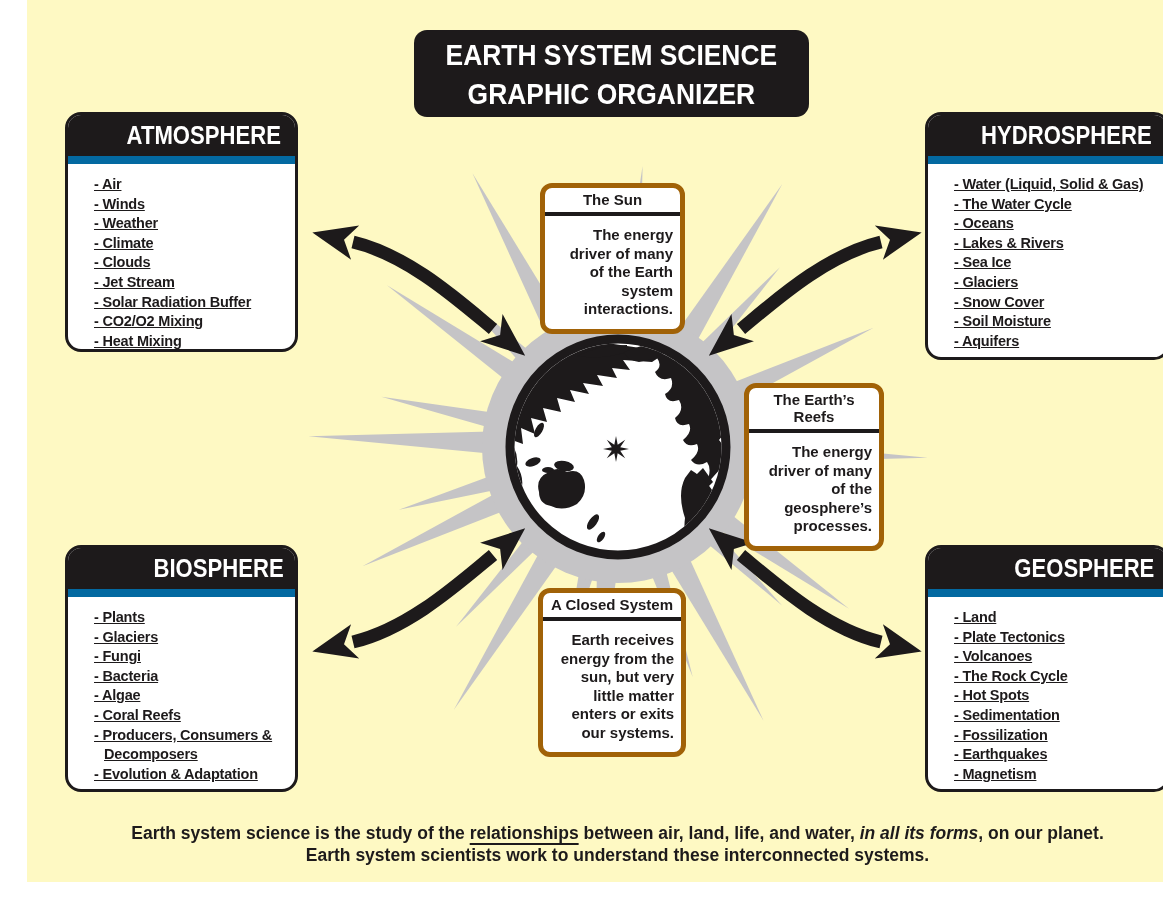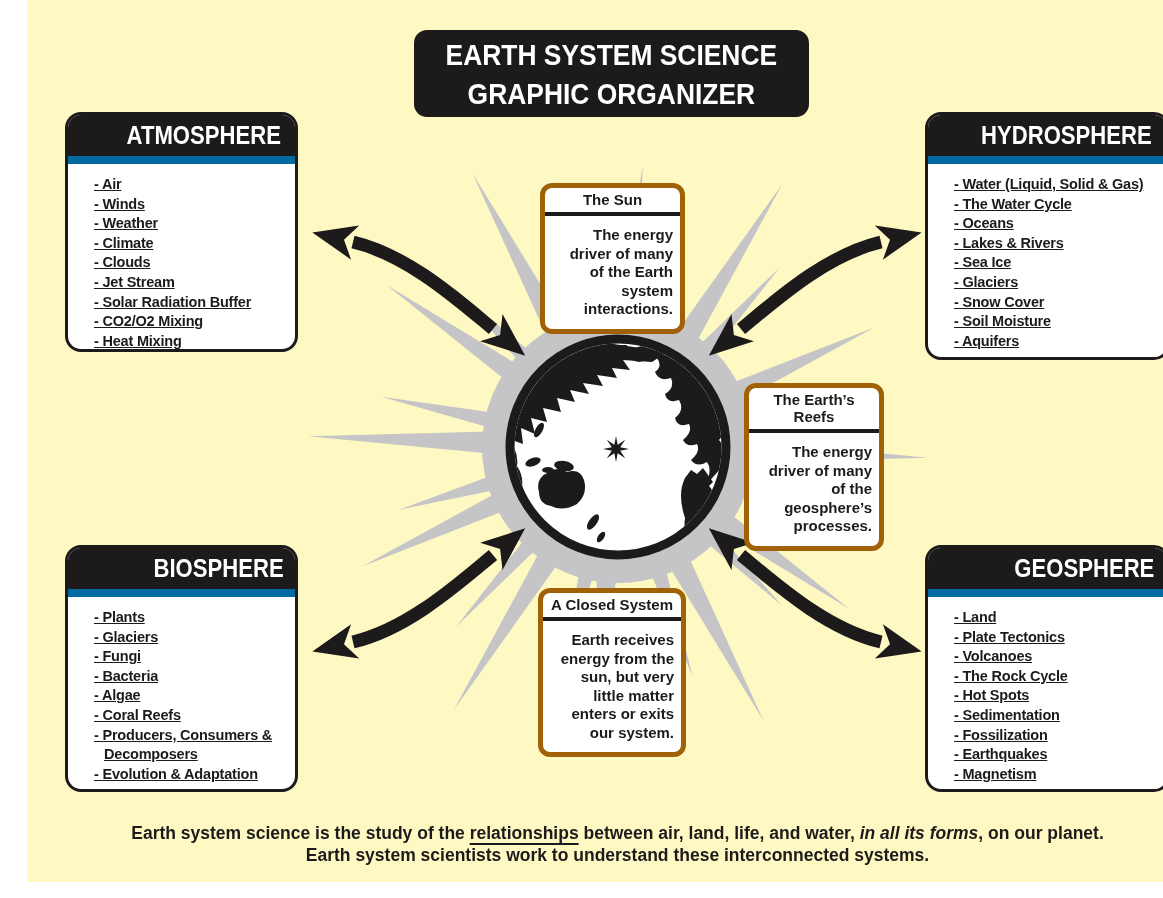--- a/index.html
+++ b/index.html
@@ -209,21 +209,21 @@
   </div>
 
 
   <div class="callout" id="callout-core">
     <div class="ctitle">The Earth’s Reefs</div>
     <div class="cbody">The energy driver of many of the geosphere’s processes.</div>
   </div>
 
   <div class="callout" id="callout-closed">
     <div class="ctitle">A Closed System</div>
-    <div class="cbody">Earth receives energy from the sun, but very little matter enters or exits our system.</div>
+    <div class="cbody">Earth receives energy from the sun, but very little matter enters or exits our systems.</div>
   </div>
 
   <div class="footer">
     <div><span>Earth system science is the study of the </span><span class="u">relationships</span><span> between air, land, life, and water, </span><span class="i">in all its forms</span><span>, on our planet.</span></div>
     <div>Earth system scientists work to understand these interconnected systems.</div>
   </div>
 
 </div>
 
 </body></html>

